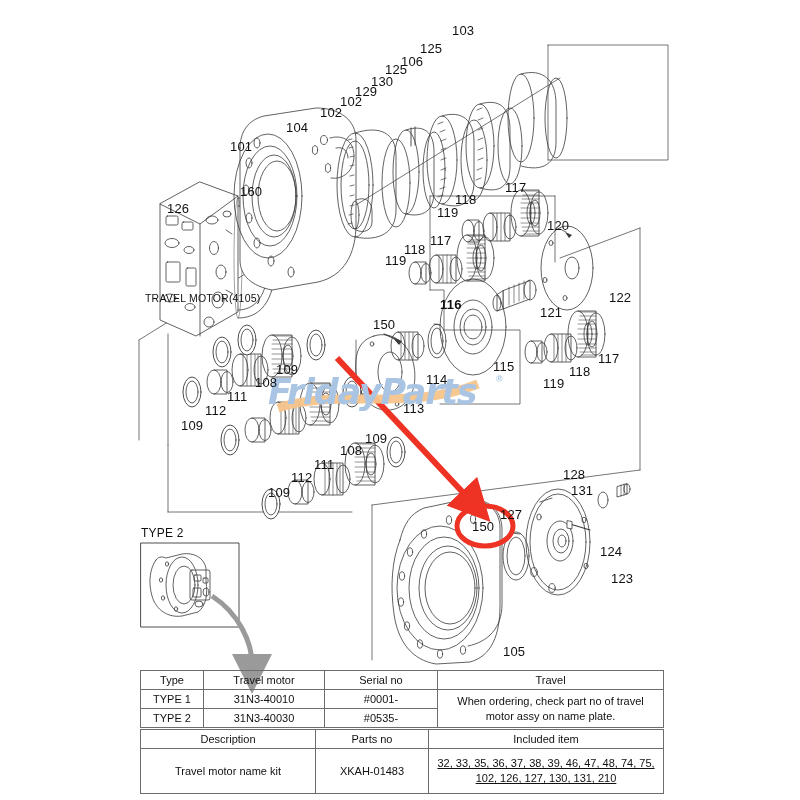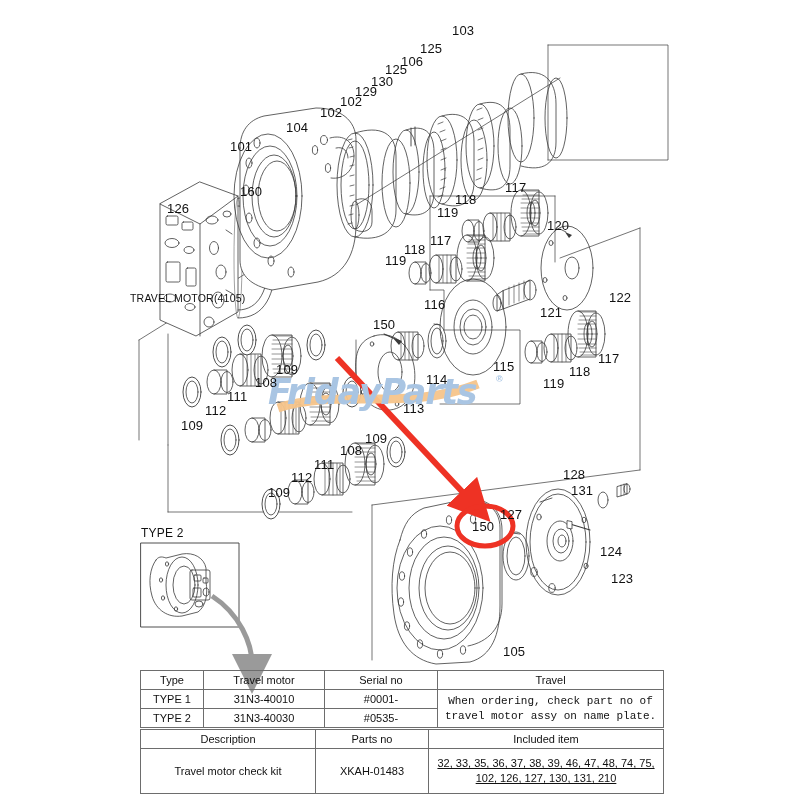--- a/index.html
+++ b/index.html
@@ -28,21 +28,21 @@
   #wm-reg{position:absolute;left:228px;top:6px;font-size:9px;color:#a9c5e3;
           font-weight:bold;font-style:normal;}
 
   
   .ptable{position:absolute;border-collapse:collapse;background:transparent;}
   .ptable td,.ptable th{border:1px solid #6d6d6d;font-weight:normal;
       font-size:11px;text-align:center;vertical-align:middle;
       padding:3px 4px;color:#111;}
   #table1{left:140px;top:670px;width:524px;}
   #table2{left:140px;top:729px;width:524px;}
-  .t-remark{text-align:left;padding-left:10px;line-height:1.35;font-family:Liberation Mono, monospace;}
+  .t-remark{text-align:left;padding-left:10px;line-height:1.35;}
   .t-incl{line-height:1.35;text-decoration:underline;}
 </style>
 </head>
 <body>
 
 <div id="page">
 
   <div id="diagram">
   <svg width="800" height="800" viewBox="0 0 800 800" xmlns="http://www.w3.org/2000/svg">
     <defs>
@@ -516,21 +516,21 @@
       <div class="callout" style="left: 167px; top: 202px;">126</div>
       <div class="callout" style="left: 505px; top: 181px;">117</div>
       <div class="callout" style="left: 455px; top: 193px;">118</div>
       <div class="callout" style="left: 437px; top: 206px;">119</div>
       <div class="callout" style="left: 547px; top: 219px;">120</div>
       <div class="callout" style="left: 430px; top: 234px;">117</div>
       <div class="callout" style="left: 404px; top: 243px;">118</div>
       <div class="callout" style="left: 385px; top: 254px;">119</div>
       <div class="callout" style="left: 609px; top: 291px;">122</div>
       <div class="callout" style="left: 540px; top: 306px;">121</div>
-      <div class="callout" style="left: 424px; top: 298px;">116</div>
+      <div class="callout" style="left: 440px; top: 298px; font-weight: bold;">116</div>
       <div class="callout" style="left: 373px; top: 318px;">150</div>
       <div class="callout" style="left: 459px; top: 360px; margin-left: 34px;">115</div>
       <div class="callout" style="left: 426px; top: 373px;">114</div>
       <div class="callout" style="left: 403px; top: 402px;">113</div>
       <div class="callout" style="left: 598px; top: 352px;">117</div>
       <div class="callout" style="left: 569px; top: 365px;">118</div>
       <div class="callout" style="left: 543px; top: 377px;">119</div>
       <div class="callout" style="left: 276px; top: 363px;">109</div>
       <div class="callout" style="left: 255px; top: 376px;">108</div>
       <div class="callout" style="left: 227px; top: 390px;">111</div>
@@ -543,21 +543,21 @@
       <div class="callout" style="left: 268px; top: 486px;">109</div>
       <div class="callout" style="left: 563px; top: 468px;">128</div>
       <div class="callout" style="left: 571px; top: 484px;">131</div>
       <div class="callout" style="left: 500px; top: 508px;">127</div>
       <div class="callout" style="left: 600px; top: 545px;">124</div>
       <div class="callout" style="left: 611px; top: 572px;">123</div>
       <div class="callout" style="left: 503px; top: 645px;">105</div>
       <div class="callout" style="left: 472px; top: 520px;">150</div>
     </div>
 
-  <div class="cap" style="left:130px;top:292px;">TRAVEL MOTOR(4105)</div>
+  <div class="cap" style="left:145px;top:292px;">TRAVEL MOTOR(4105)</div>
   <div class="cap big" style="left:141px;top:526px;">TYPE 2</div>
 
   <table class="ptable" id="table1">
     <tbody>
         <tr>
       <th style="width:54px">Type</th>
       <th style="width:112px">Travel motor</th>
       <th style="width:104px">Serial no</th>
       <th>Travel</th>
     </tr>
@@ -576,21 +576,21 @@
     </table>
 
   <table class="ptable" id="table2">
     <tbody>
         <tr>
       <th style="width:166px">Description</th>
       <th style="width:104px">Parts no</th>
       <th>Included item</th>
     </tr>
     <tr>
-      <td style="height:38px">Travel motor check kit</td>
+      <td style="height:38px">Travel motor name kit</td>
       <td>XKAH-01483</td>
       <td class="t-incl">
         <span>32, 33, 35, 36, 37, 38, 39, 46, 47, 48, 74, 75,</span><br>
         <span>102, 126, 127, 130, 131, 210</span>
       </td>
     </tr>
   </tbody>
     </table>
 
 </div>

